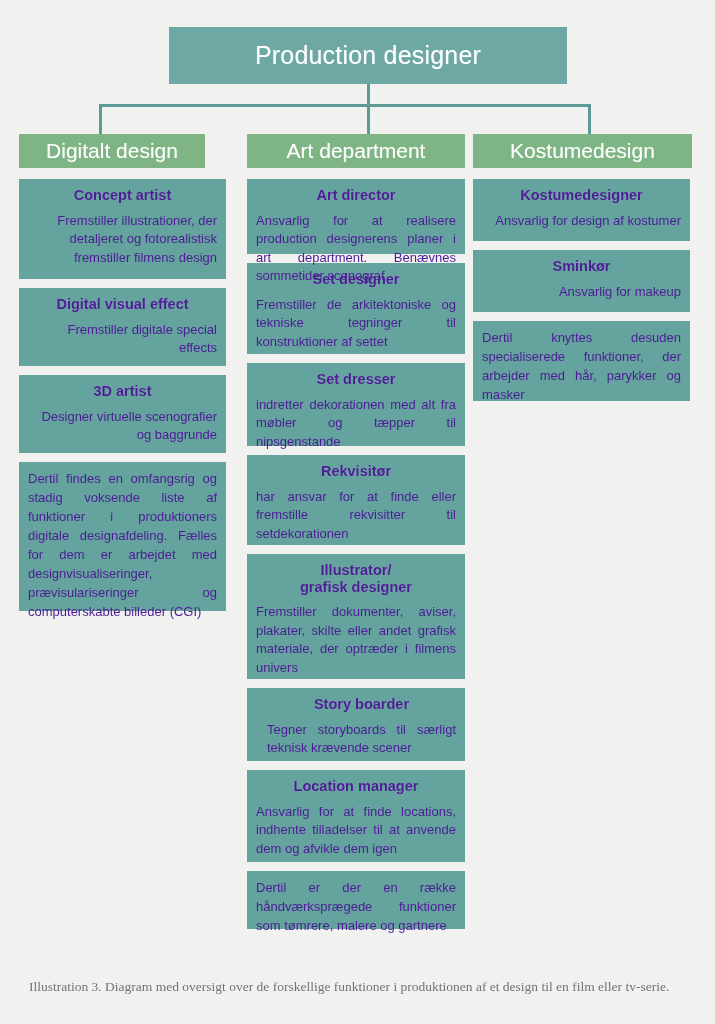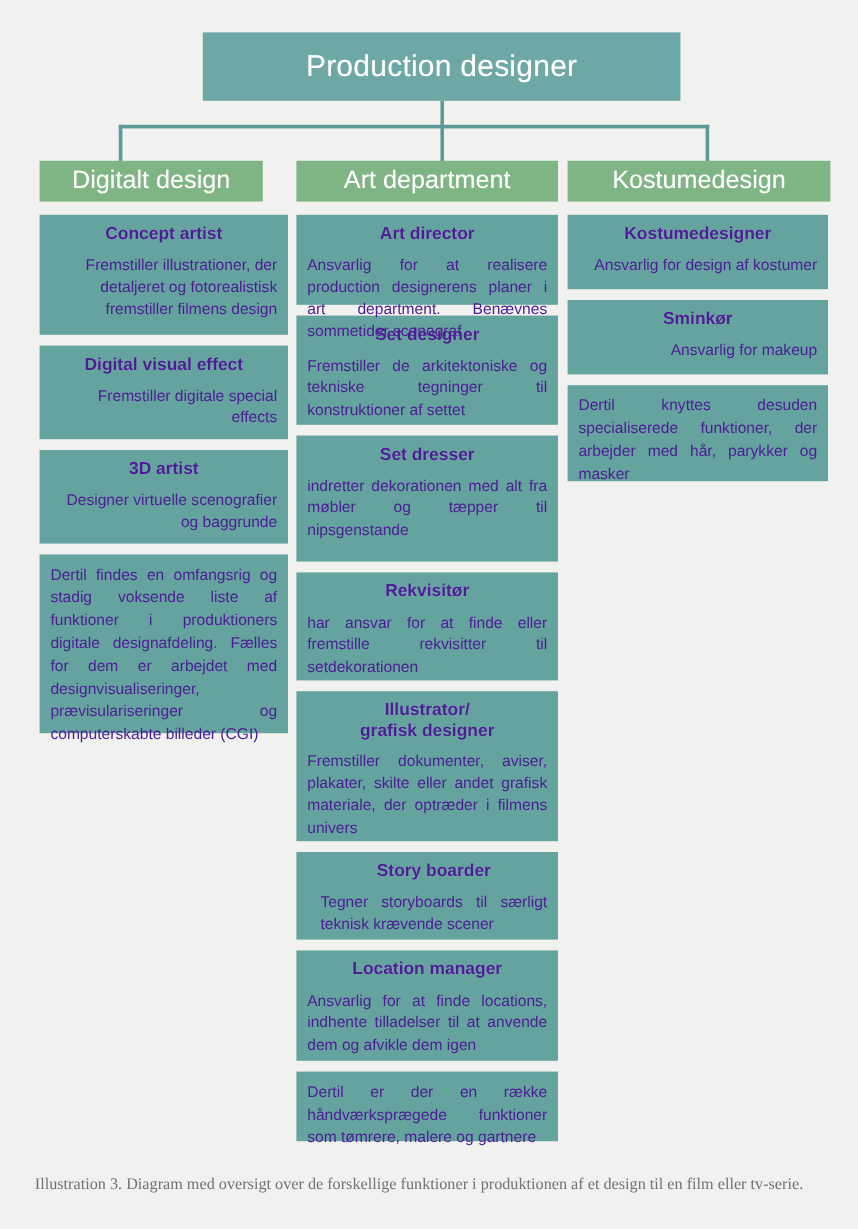--- a/index.html
+++ b/index.html
@@ -72,21 +72,21 @@
     top: 104px;
     width: 3px;
     height: 31px;
   }
 
   
   .column {
     position: absolute;
     top: 134px;
   }
-  .col-1 { left: 19px;  width: 186px; margin-left: 14px; }
+  .col-1 { left: 19px;  width: 186px; }
   .col-2 { left: 247px; width: 218px; }
   .col-3 { left: 473px; width: 219px; }
 
   .col-header {
     background: #7fb584;
     color: #ffffff;
     font-size: 21px;
     font-weight: 400;
     height: 34px;
     display: flex;
@@ -179,21 +179,21 @@
     <div class="col-header">Art department</div>
     <div class="cards">
         <div class="card" style="height: 75px;">
           <div class="card-title">Art director</div>
           <div class="card-body justify">Ansvarlig for at realisere production designerens planer i art department. Benævnes sommetider scenograf</div>
         </div>
         <div class="card" style="height: 91px;">
           <div class="card-title">Set designer</div>
           <div class="card-body justify">Fremstiller de arkitektoniske og tekniske tegninger til konstruktioner af settet</div>
         </div>
-        <div class="card" style="height: 105px;">
+        <div class="card" style="height: 83px;">
           <div class="card-title">Set dresser</div>
           <div class="card-body justify">indretter dekorationen med alt fra møbler og tæpper til nipsgenstande</div>
         </div>
         <div class="card" style="height: 90px;">
           <div class="card-title">Rekvisitør</div>
           <div class="card-body justify">har ansvar for at finde eller fremstille rekvisitter til setdekorationen</div>
         </div>
         <div class="card" style="height: 125px;">
           <div class="card-title two-line">Illustrator/<br>grafisk designer</div>
           <div class="card-body justify">Fremstiller dokumenter, aviser, plakater, skilte eller andet grafisk materiale, der optræder i filmens univers</div>

